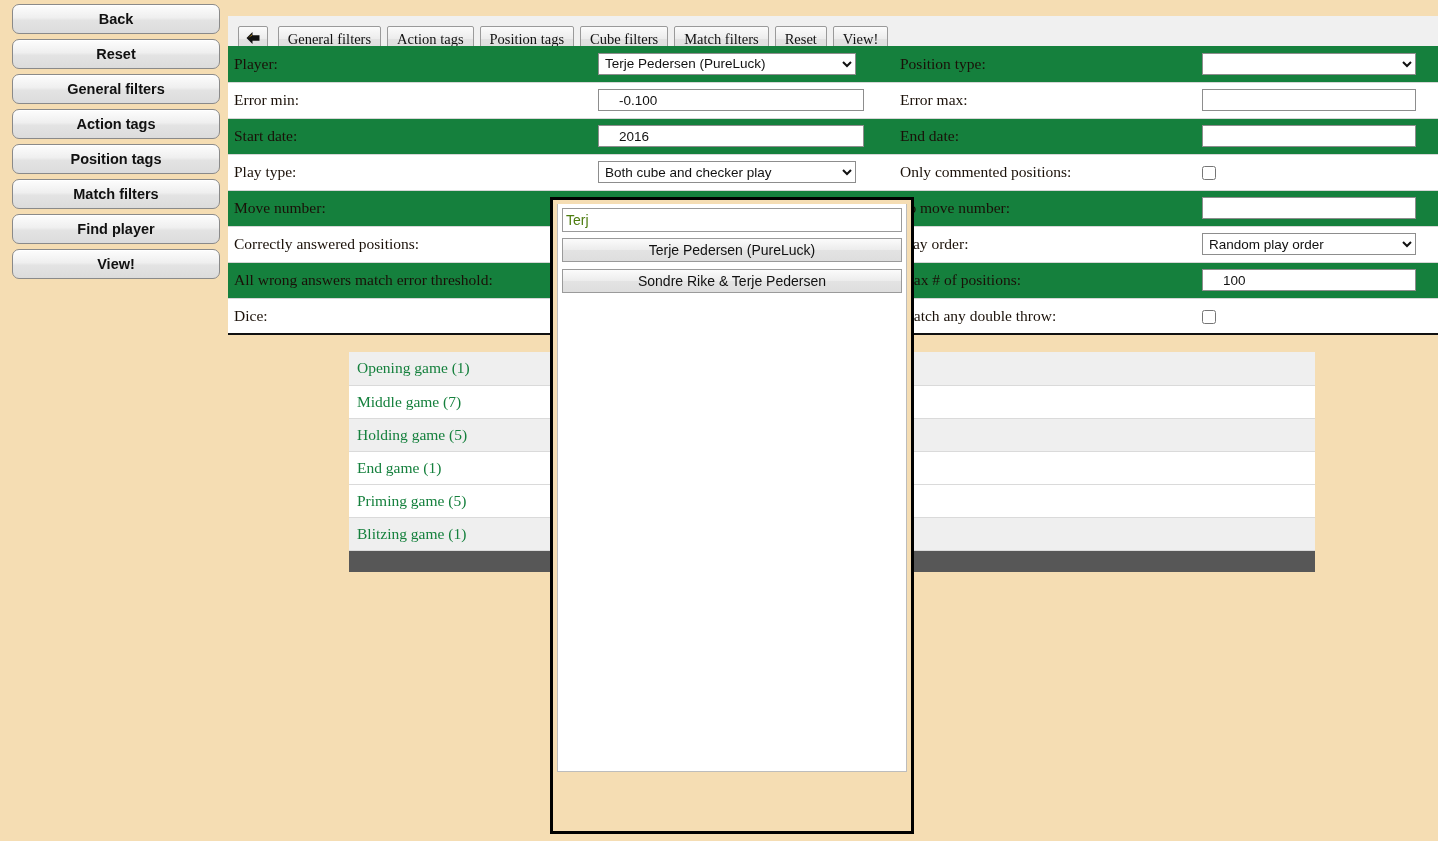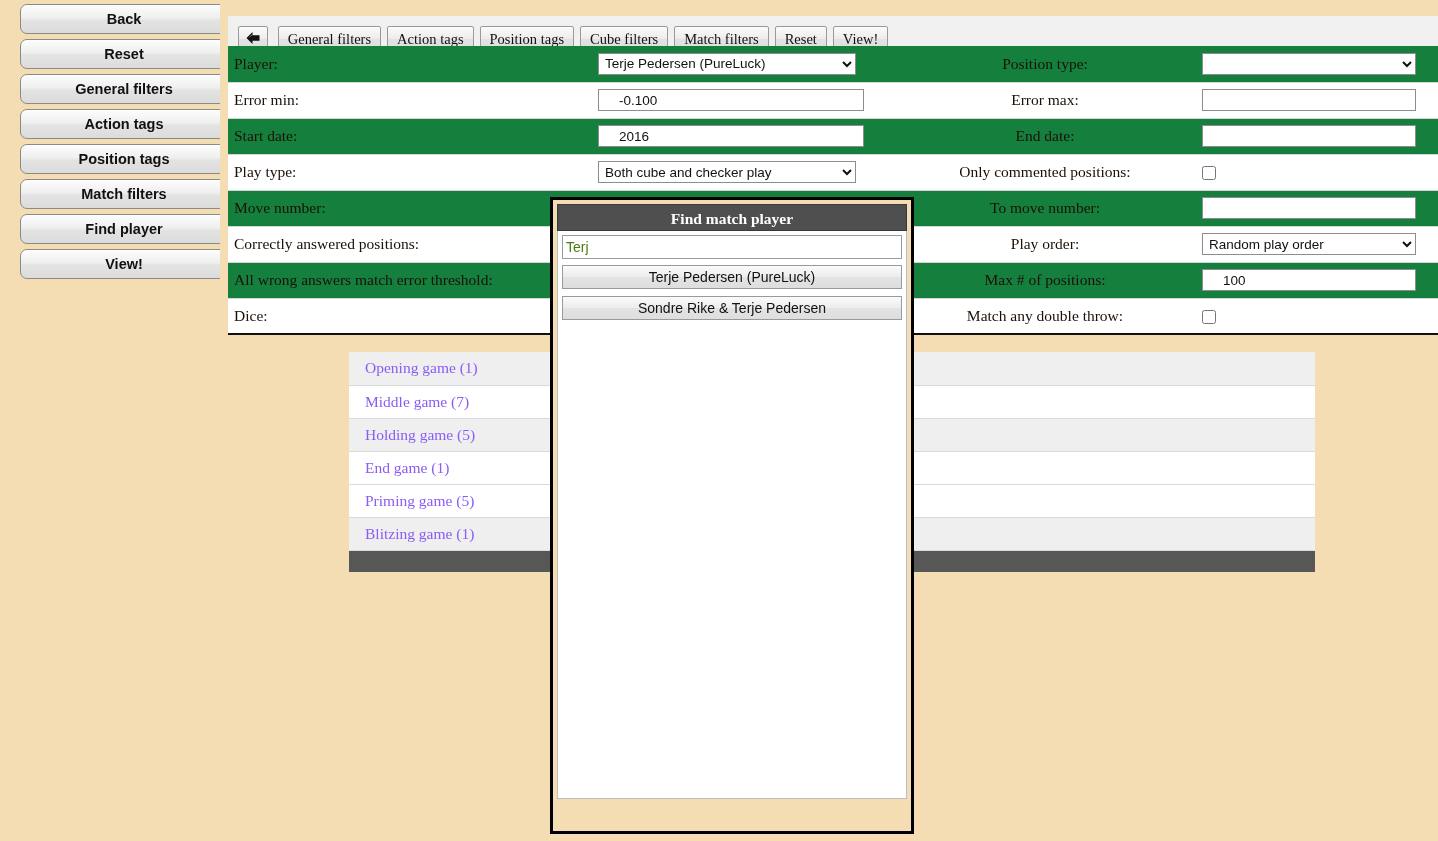--- a/index.html
+++ b/index.html
@@ -13,21 +13,21 @@
     font-family: "Liberation Serif", serif;
     font-size: 15px;
     color: #1a1008;
     overflow: hidden;
     position: relative;
   }
 
   
   #sidebar {
     position: absolute;
-    left: 16px; top: 0;
+    left: 8px; top: 0;
     width: 218px;
     height: 841px;
     background: #f5ddb3;
     border-right: 2px solid #2b2b2b;
     box-sizing: border-box;
     padding: 4px 4px 0 4px;
   }
   .side-btn {
     display: block;
     width: 208px;
@@ -109,21 +109,21 @@
     padding: 0 6px;
     border-bottom: 1px solid #d6d6d6;
     font-family: "Liberation Serif", serif;
     font-size: 15.5px;
     color: #1a1008;
     vertical-align: middle;
     box-sizing: border-box;
   }
   td.lab-l { width: 364px; padding-left: 8px; }
   td.val-l { width: 302px; }
-  td.lab-r { width: 302px; padding-left: 10px; text-align: center; }
+  td.lab-r { width: 302px; padding-left: 10px; }
   td.val-r { width: 242px; }
 
   input.tf {
     width: 266px;
     height: 22px;
     border: 1px solid #8d8d8d;
     background: #fff;
     font-family: "Liberation Sans", sans-serif;
     font-size: 13.5px;
     color: #111;
@@ -151,24 +151,24 @@
   
   #tag-table {
     position: absolute;
     left: 349px; top: 352px;
     width: 966px;
     border-collapse: collapse;
     table-layout: fixed;
   }
   #tag-table td {
     height: 33px;
-    padding: 0 16px;
+    padding: 0 8px;
     font-family: "Liberation Serif", serif;
     font-size: 15.5px;
-    color: #8b5cf6;
+    color: #15803d;
     border-bottom: 1px solid #dadada;
     vertical-align: middle;
     box-sizing: border-box;
   }
   #tag-table tr.odd td { background: #efefef; }
   #tag-table tr.even td { background: #ffffff; }
   #tag-table td.tagname { width: 196px; }
   #tag-table tr.footer td {
     background: #575757;
     height: 22px;
@@ -357,21 +357,20 @@
         <td class="tagname">Blitzing game (1)</td>
         <td></td>
       </tr>
       <tr class="footer">
         <td colspan="2"></td>
       </tr>
     </tbody>
 </table>
 
 <div id="dialog">
-  <div id="dialog-title">Find match player</div>
   <div id="dialog-body">
     <input id="dlg-search" type="text" value="Terj" style="">
     <div id="dlg-results">
         <div class="dlg-result">Terje Pedersen (PureLuck)</div>
         <div class="dlg-result">Sondre Rike &amp; Terje Pedersen</div>
       </div>
   </div>
 </div>
 
 </body></html>

